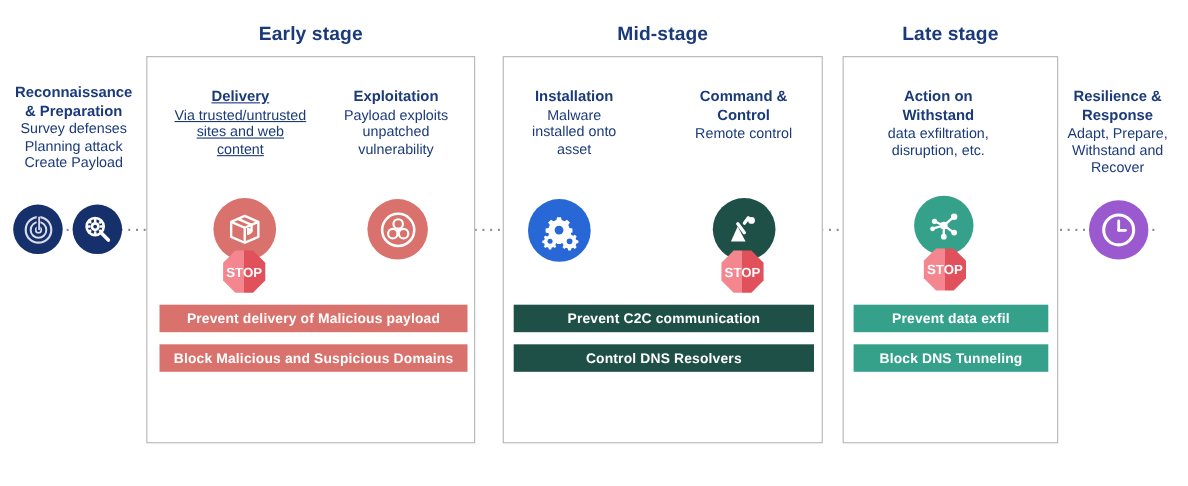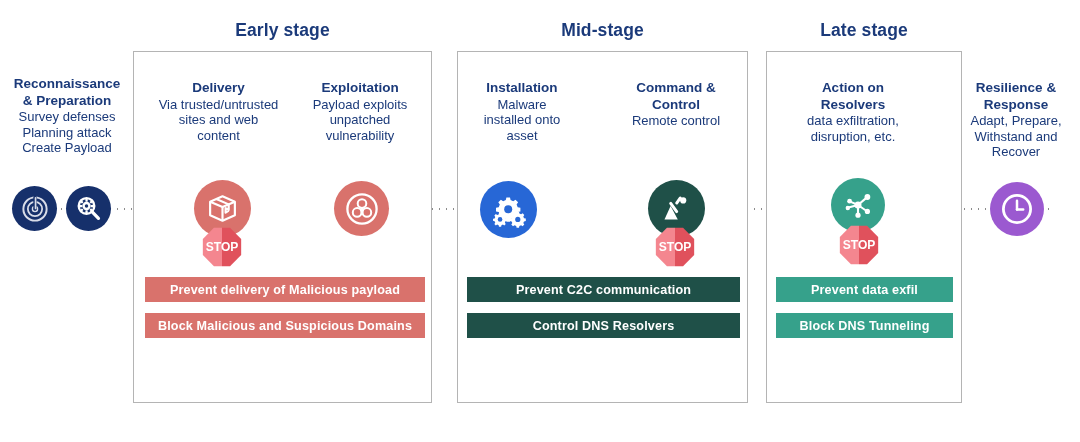--- a/index.html
+++ b/index.html
@@ -139,21 +139,21 @@
         <rect x="18.4" y="12.0" width="4" height="2.5" rx="0.6"></rect>
         <rect x="7.0" y="6.4" width="2.5" height="4" rx="0.6" transform="rotate(-45 8.2 8.4)"></rect>
         <rect x="18.1" y="16.0" width="2.5" height="4" rx="0.6" transform="rotate(-45 19.3 18.0)"></rect>
         <rect x="18.1" y="6.4" width="2.5" height="4" rx="0.6" transform="rotate(45 19.3 8.4)"></rect>
         <rect x="7.0" y="16.0" width="2.5" height="4" rx="0.6" transform="rotate(45 8.2 18.0)"></rect>
       </g>
       <circle cx="13.8" cy="13.2" r="1.9" fill="#16306b"></circle>
     </svg>
   </div>
 
-  <div class="phase" style="left:145px;top:80px;width:147px;">
+  <div class="phase" style="left:145px;top:80px;width:147px;text-decoration:underline;">
     <div class="ph-title">Delivery</div>
     <div class="ph-desc">Via trusted/untrusted</div>
     <div class="ph-desc">sites and web</div>
     <div class="ph-desc">content</div>
   </div>
 
   <div class="icon-circle" style="left:194px;top:180px;width:57px;height:57px;background:#d9726c;">
     <svg width="33" height="33" viewBox="0 0 32 32">
       <g fill="none" stroke="#ffffff" stroke-width="2.1" stroke-linejoin="round">
         <path d="M16 4.2 L28 9.4 L28 22.6 L16 27.8 L4 22.6 L4 9.4 Z"></path>
@@ -250,21 +250,21 @@
           <stop offset="100%" stop-color="#e0515c"></stop>
         </linearGradient>
       </defs>
       <polygon points="15.6,4 32.4,4 44,15.6 44,32.4 32.4,44 15.6,44 4,32.4 4,15.6" fill="url(#sg2)"></polygon>
       <text x="24" y="28.6" text-anchor="middle" font-family="Liberation Sans, sans-serif" font-size="12.6" font-weight="bold" fill="#ffffff">STOP</text>
     </svg>
   </div>
 
   <div class="phase" style="left:777px;top:80px;width:152px;">
     <div class="ph-title">Action on</div>
-    <div class="ph-title">Resolvers</div>
+    <div class="ph-title">Withstand</div>
     <div class="ph-desc">data exfiltration,</div>
     <div class="ph-desc">disruption, etc.</div>
   </div>
 
   <div class="icon-circle" style="left:831px;top:178px;width:54px;height:54px;background:#36a18b;">
     <svg width="32" height="32" viewBox="0 0 32 32">
       <g stroke="#ffffff" stroke-width="2.1" stroke-linecap="round">
         <line x1="16" y1="16" x2="24.6" y2="8.6"></line>
         <line x1="16" y1="16" x2="24.6" y2="22.0"></line>
         <line x1="16" y1="16" x2="16" y2="25.4"></line>

